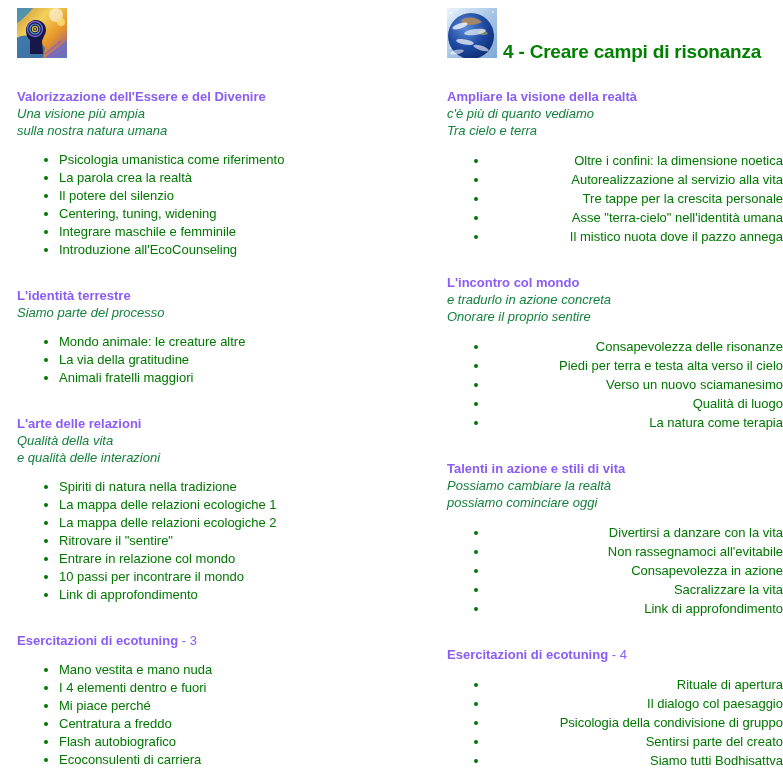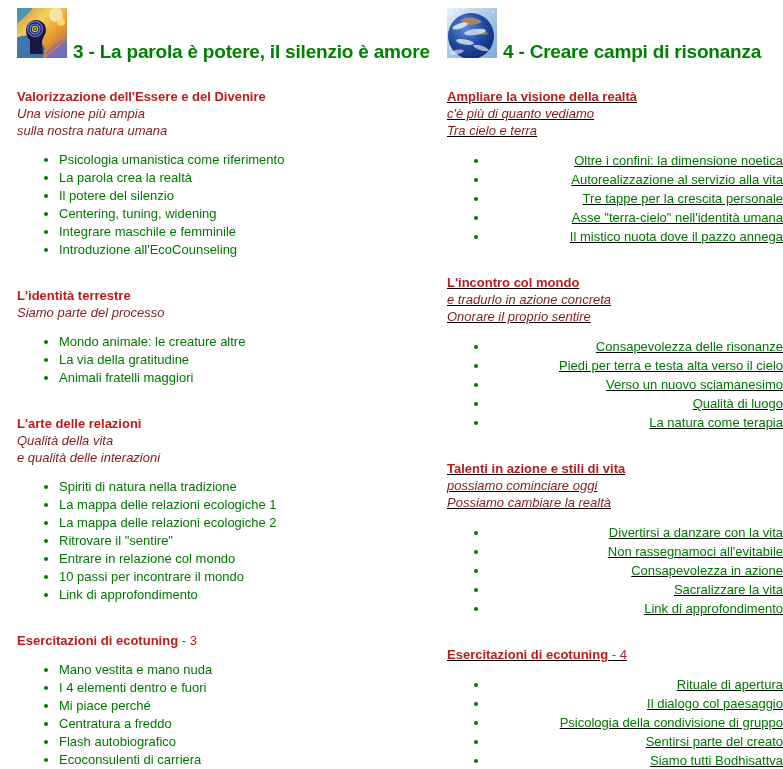--- a/index.html
+++ b/index.html
@@ -39,37 +39,37 @@
     margin: 0 0 -4px 6px;
     font-size: 19px;
     line-height: 21px;
     font-weight: bold;
     color: #008000;
     white-space: nowrap;
     letter-spacing: -0.2px;
   }
 
   .section { margin-top: 20px; }
-  .col-right .section { margin-top: 22px; text-decoration: underline; }
+  .col-right .section { margin-top: 22px; }
   .section-first { margin-top: 30px !important; }
 
   .section-heading {
     font-size: 13px;
     line-height: 17px;
     font-weight: bold;
-    color: #b91c1c;
+    color: #8b5cf6;
     margin-top: 28px;
   }
   .heading-suffix { font-weight: normal; }
 
   .section-subtitle {
     font-size: 13px;
     line-height: 17px;
     font-style: italic;
-    color: #7f1d1d;
+    color: #15803d;
   }
 
   ul.lesson-list {
     margin: 12px 0 0 0;
     padding: 0 0 0 42px;
     list-style: disc;
   }
   ul.lesson-list li {
     font-size: 13px;
     color: #007700;
@@ -103,21 +103,20 @@
           <path d="M0,30 C10,24 20,30 28,40 L26,50 L0,50 Z" fill="#2b6fb5" opacity="0.9"></path>
           <path d="M28,50 L50,32 L50,50 Z" fill="#5a79c9" opacity="0.75"></path>
           <path d="M30,49 L48,36 M33,50 L50,41 M28,46 L44,33" stroke="#8a5fc0" stroke-width="1.6" opacity="0.8" fill="none"></path>
           <path d="M9,22 a10,10 0 1 1 18,6 L25,33 L26,46 L13,46 L13,32 C10,30 9,26 9,22 Z" fill="#181848"></path>
           <circle cx="18" cy="21" r="7.5" fill="none" stroke="#7a5fd0" stroke-width="1.4"></circle>
           <circle cx="18" cy="21" r="5" fill="none" stroke="#4aa3e0" stroke-width="1.2"></circle>
           <circle cx="18" cy="21" r="2.6" fill="none" stroke="#e0c040" stroke-width="1.2"></circle>
           <circle cx="18" cy="21" r="1" fill="#ffd24a"></circle>
         </svg>
       </span>
-      <h1 class="module-title">3 - La parola è potere, il silenzio è amore</h1>
     </div>
 
     <div class="section section-first">
       <div class="section-heading">Valorizzazione dell'Essere e del Divenire</div>
       <div class="section-subtitle">Una visione più ampia</div>
       <div class="section-subtitle">sulla nostra natura umana</div>
       <ul class="lesson-list">
         <li>Psicologia umanistica come riferimento</li>
         <li>La parola crea la realtà</li>
         <li>Il potere del silenzio</li>
@@ -223,22 +222,22 @@
         <li>Consapevolezza delle risonanze</li>
         <li>Piedi per terra e testa alta verso il cielo</li>
         <li>Verso un nuovo sciamanesimo</li>
         <li>Qualità di luogo</li>
         <li>La natura come terapia</li>
       </ul>
     </div>
 
     <div class="section">
       <div class="section-heading">Talenti in azione e stili di vita</div>
+      <div class="section-subtitle">Possiamo cambiare la realtà</div>
       <div class="section-subtitle">possiamo cominciare oggi</div>
-      <div class="section-subtitle">Possiamo cambiare la realtà</div>
       <ul class="lesson-list">
         <li>Divertirsi a danzare con la vita</li>
         <li>Non rassegnamoci all'evitabile</li>
         <li>Consapevolezza in azione</li>
         <li>Sacralizzare la vita</li>
         <li>Link di approfondimento</li>
       </ul>
     </div>
 
     <div class="section">

